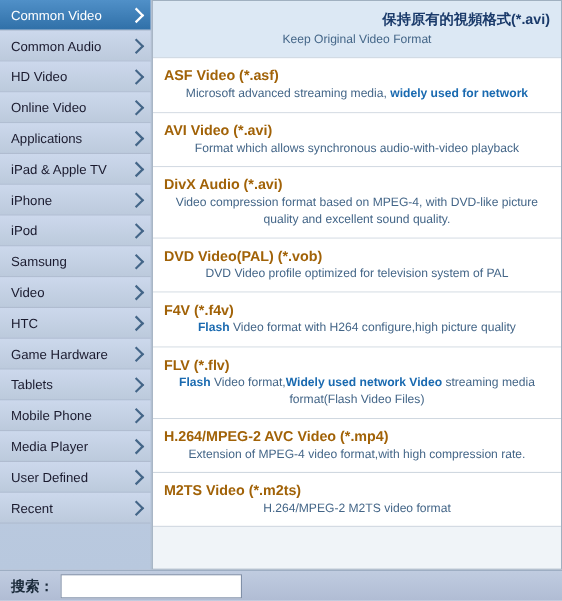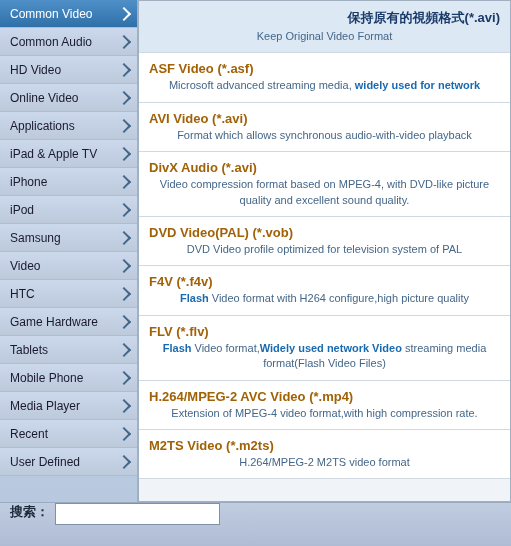--- a/index.html
+++ b/index.html
@@ -120,25 +120,25 @@
     .content-panel::-webkit-scrollbar-track {
       background: #e0e8f0;
     }
     .content-panel::-webkit-scrollbar-thumb {
       background: #a0b4c8;
       border: 1px solid #8898ac;
     }
 
     
     .search-bar {
-      height: 44px;
+      height: 28px;
       background: linear-gradient(to bottom, #c0cce0, #b0bcd4);
       border-top: 1px solid #9aaabf;
       display: flex;
-      align-items: flex-start;
+      align-items: center;
       padding: 0 10px;
       gap: 6px;
     }
 
     .search-label {
       font-size: 13px;
       color: #1a2a3a;
       font-weight: bold;
     }
 
@@ -213,25 +213,25 @@
       </div>
       <div class="sidebar-item">
         <span class="sidebar-item-label">Mobile Phone</span>
         <div class="chevron-right"></div>
       </div>
       <div class="sidebar-item">
         <span class="sidebar-item-label">Media Player</span>
         <div class="chevron-right"></div>
       </div>
       <div class="sidebar-item">
+        <span class="sidebar-item-label">User Defined</span>
+        <div class="chevron-right"></div>
+      </div>
+      <div class="sidebar-item">
         <span class="sidebar-item-label">Recent</span>
-        <div class="chevron-right"></div>
-      </div>
-      <div class="sidebar-item">
-        <span class="sidebar-item-label">User Defined</span>
         <div class="chevron-right"></div>
       </div>
     </div>
 
   <div class="content-panel">
 
   <div class="format-item">
         <div class="format-item-title">保持原有的視頻格式(*.avi)</div>
         <div class="format-item-desc">Keep Original Video Format</div>
       </div>

